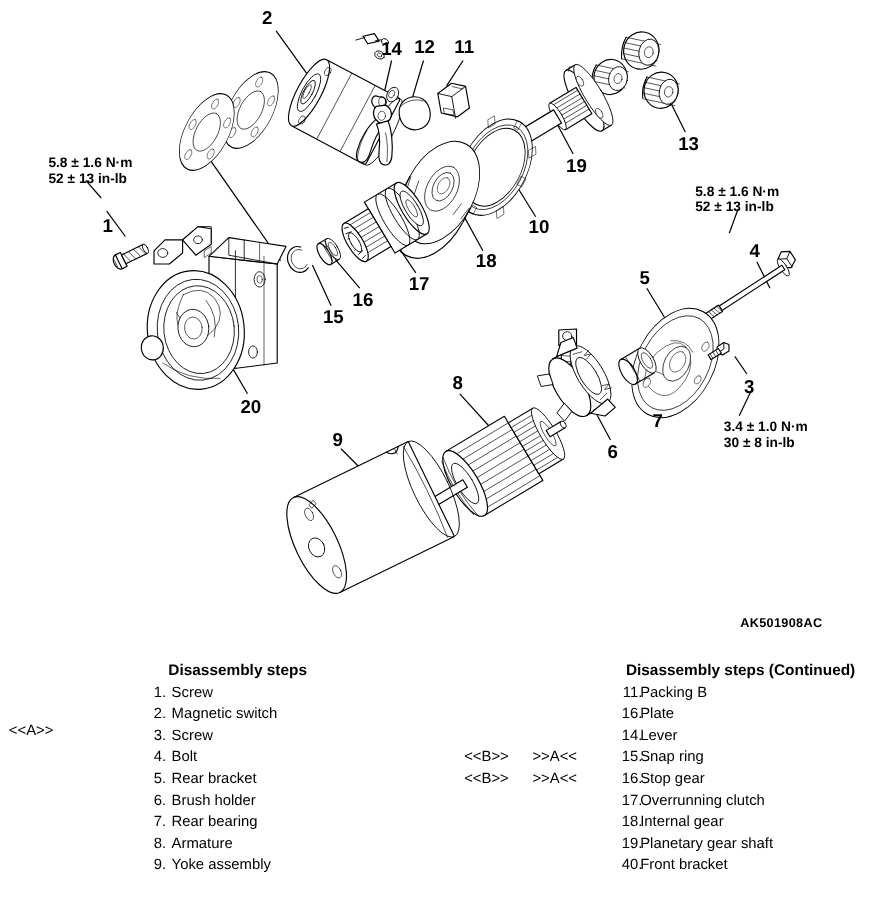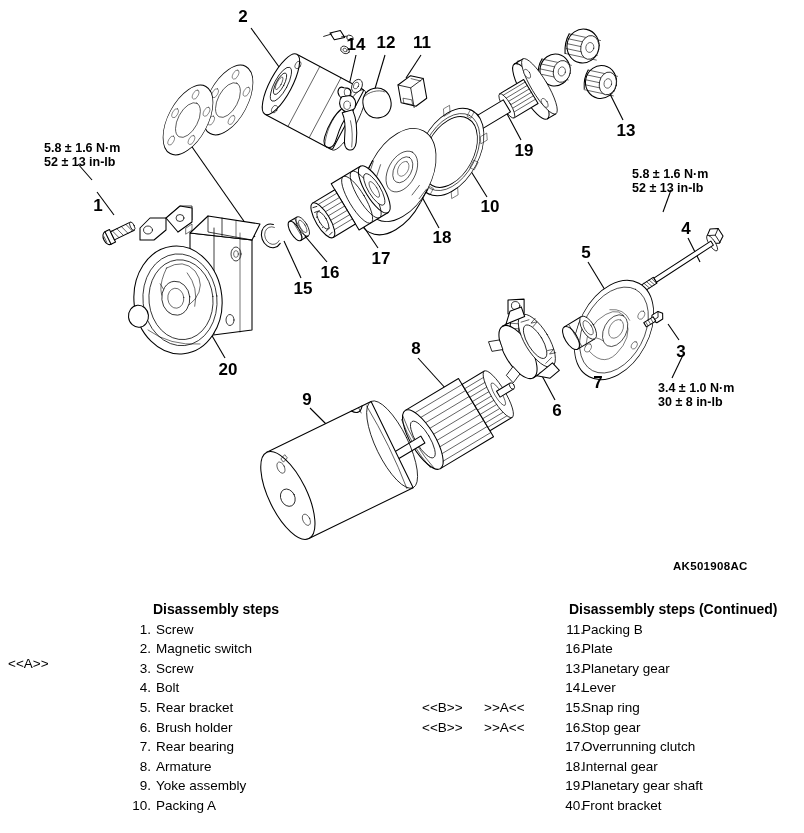--- a/index.html
+++ b/index.html
@@ -687,40 +687,32 @@
       <span class="step-label">Rear bearing</span>
     </div>
     <div class="step-row">
       <span class="step-num">8.</span>
       <span class="step-label">Armature</span>
     </div>
     <div class="step-row">
       <span class="step-num">9.</span>
       <span class="step-label">Yoke assembly</span>
     </div>
-    <div class="step-row">
-      <span class="step-num">10.</span>
-      <span class="step-label">Packing A</span>
-    </div>
   </div>
 
   <div class="steps-col" id="steps-right">
     <div class="steps-title">Disassembly steps (Continued)</div>
 
     <div class="step-row">
       <span class="step-num">11.</span>
       <span class="step-label">Packing B</span>
     </div>
     <div class="step-row">
       <span class="step-num">16.</span>
       <span class="step-label">Plate</span>
-    </div>
-    <div class="step-row">
-      <span class="step-num">13.</span>
-      <span class="step-label">Planetary gear</span>
     </div>
     <div class="step-row">
       <span class="step-num">14.</span>
       <span class="step-label">Lever</span>
     </div>
     <div class="step-row">
       <span class="marker mk-b">&lt;&lt;B&gt;&gt;</span>
       <span class="marker mk-a">&gt;&gt;A&lt;&lt;</span>
       <span class="step-num">15.</span>
       <span class="step-label">Snap ring</span>

